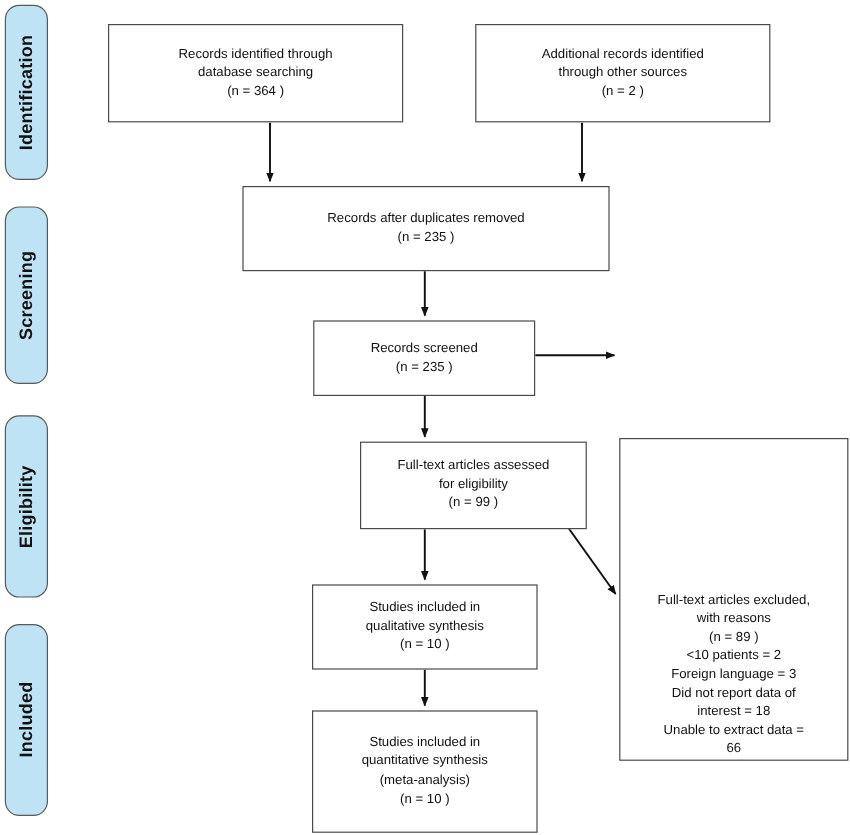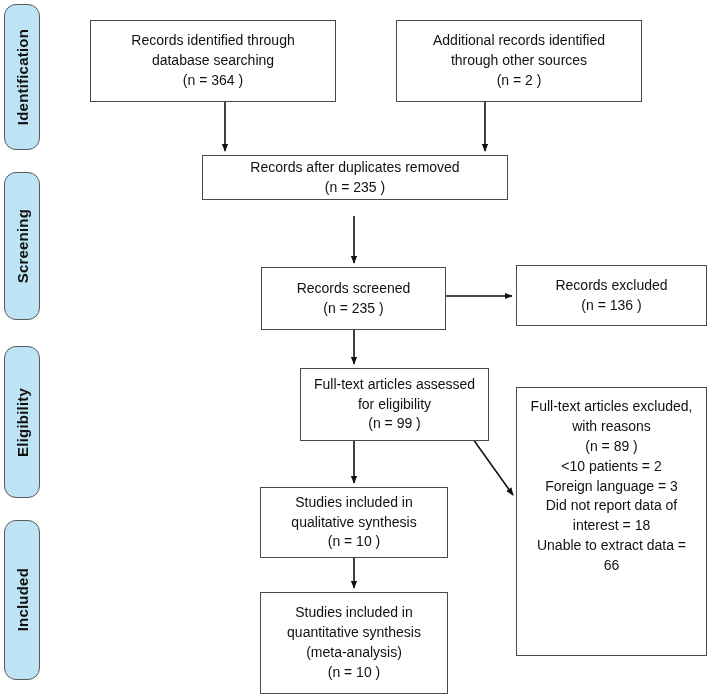--- a/index.html
+++ b/index.html
@@ -40,29 +40,28 @@
     position: absolute;
     background: #ffffff;
     border: 1.5px solid #4a4a4a;
     box-sizing: border-box;
     display: flex;
     align-items: center;
     justify-content: center;
     text-align: center;
   }
   .flow-box .box-text {
-    font-size: 14px;
+    font-size: 11px;
     line-height: 1.42;
     color: #111111;
     padding: 0 8px;
     white-space: pre-line;
   }
   .flow-box.align-top {
-    align-items: flex-start;
-    margin-top: 22px;
+    align-items: flex-end;
   }
   .flow-box.align-top .box-text {
     padding-top: 9px;
   }
   svg.connectors {
     position: absolute;
     left: 0;
     top: 0;
     width: 708px;
     height: 696px;
@@ -126,34 +125,30 @@
 database searching
 (n =  364 )</span>
   </div>
 
   <div class="flow-box" style="left:372px; top:20px; width:246px; height:82px;margin-left:24px;">
     <span class="box-text">Additional records identified
 through other sources
 (n = 2  )</span>
   </div>
 
-  <div class="flow-box" style="left:202px; top:155px; width:306px; height:45px;">
+  <div class="flow-box" style="left:202px; top:155px; width:306px; height:71px;">
     <span class="box-text">Records after duplicates removed
 (n = 235  )</span>
   </div>
 
   <div class="flow-box" style="left:261px; top:267px; width:185px; height:63px;">
     <span class="box-text">Records screened
 (n = 235  )</span>
   </div>
 
-  <div class="flow-box" style="left:516px; top:265px; width:191px; height:61px;">
-    <span class="box-text">Records excluded
-(n = 136  )</span>
-  </div>
 
   <div class="flow-box" style="left:259px; top:368px; width:189px; height:73px;margin-left:41px;">
     <span class="box-text">Full-text articles assessed
 for eligibility
 (n = 99  )</span>
   </div>
 
   <div class="flow-box align-top" style="left:516px; top:365px; width:191px; height:269px;">
     <span class="box-text">Full-text articles excluded,
 with reasons

